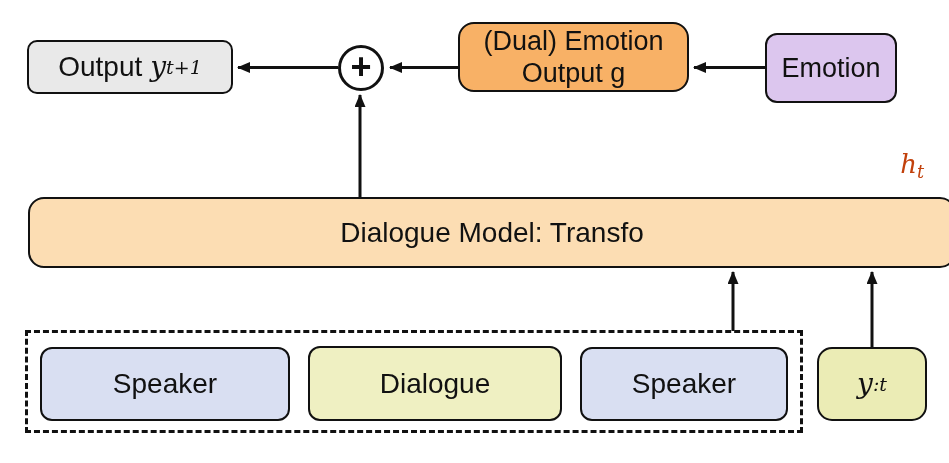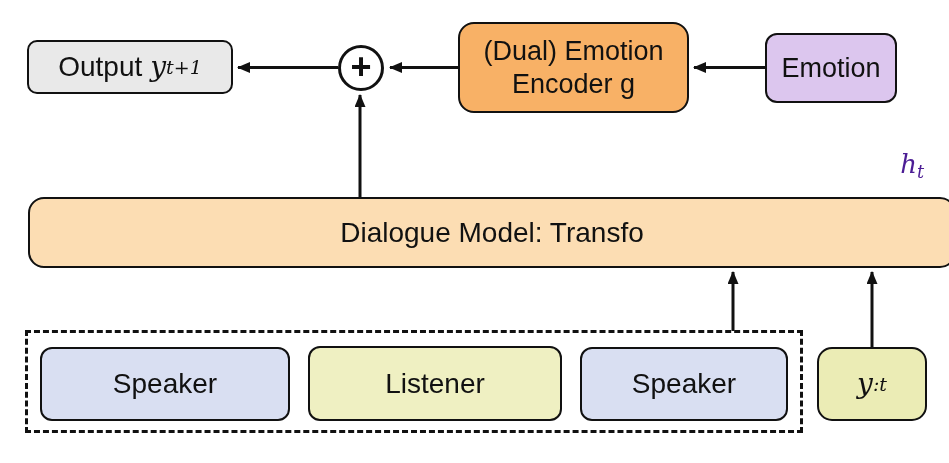--- a/index.html
+++ b/index.html
@@ -42,21 +42,21 @@
   .plus-circle {
     left: 338px; top: 45px; width: 46px; height: 46px;
     background: #ffffff;
     border: 3px solid #111111;
     border-radius: 50%;
     font-size: 36px;
     font-weight: 700;
     padding-bottom: 3px;
   }
   .encoder-box {
-    left: 458px; top: 22px; width: 231px; height: 91px;
+    left: 458px; top: 22px; width: 231px; height: 70px;
     background: #F8B166;
     border-radius: 16px;
     font-size: 27px;
   }
   .emotion-box {
     left: 765px; top: 33px; width: 132px; height: 70px;
     background: #DCC6EE;
     border-radius: 12px;
     font-size: 27px;
   }
@@ -72,21 +72,21 @@
   .response-box { left: 817px; top: 347px; width: 110px; height: 74px; background: #EBECB5; border-radius: 15px; }
   .dashed-box {
     position: absolute;
     left: 25px; top: 330px; width: 778px; height: 103px;
     border: 3px dashed #111111;
     box-sizing: border-box;
     background: transparent;
   }
   .free-label {
     position: absolute;
-    color: #4c1d95;
+    color: #c2410c;
     white-space: nowrap;
   }
   .context-label {
     left: 25px; top: 285px;
     font-size: 27px;
   }
   .h-label {
     top: 149px; left: 876px; width: 48px;
     font-size: 26px;
     text-align: right;
@@ -137,21 +137,21 @@
       <sub class="math-sub">t+1</sub>
   </div>
 
   <div class="box plus-circle">
     <span>+</span>
   </div>
 
   <div class="box encoder-box">
     <span>
       <span>(Dual) Emotion</span><br>
-      <span>Encoder g</span>
+      <span>Output g</span>
     </span>
   </div>
 
   <div class="box emotion-box">
     <span>Emotion</span>
   </div>
 
   <div class="free-label h-label">
     <span class="math">h</span><sub class="math-sub">t</sub>
   </div>
@@ -160,21 +160,21 @@
     <span>Dialogue Model: Transfo</span>
   </div>
 
 
   <div class="dashed-box"></div>
 
   <div class="box speaker1-box">
     <span>Speaker</span>
   </div>
   <div class="box listener-box">
-    <span>Listener</span>
+    <span>Dialogue</span>
   </div>
   <div class="box speaker2-box">
     <span>Speaker</span>
   </div>
 
   <div class="box response-box">
     <span class="math">y</span>
       <sub class="math-sub">:t</sub>
   </div>
 

